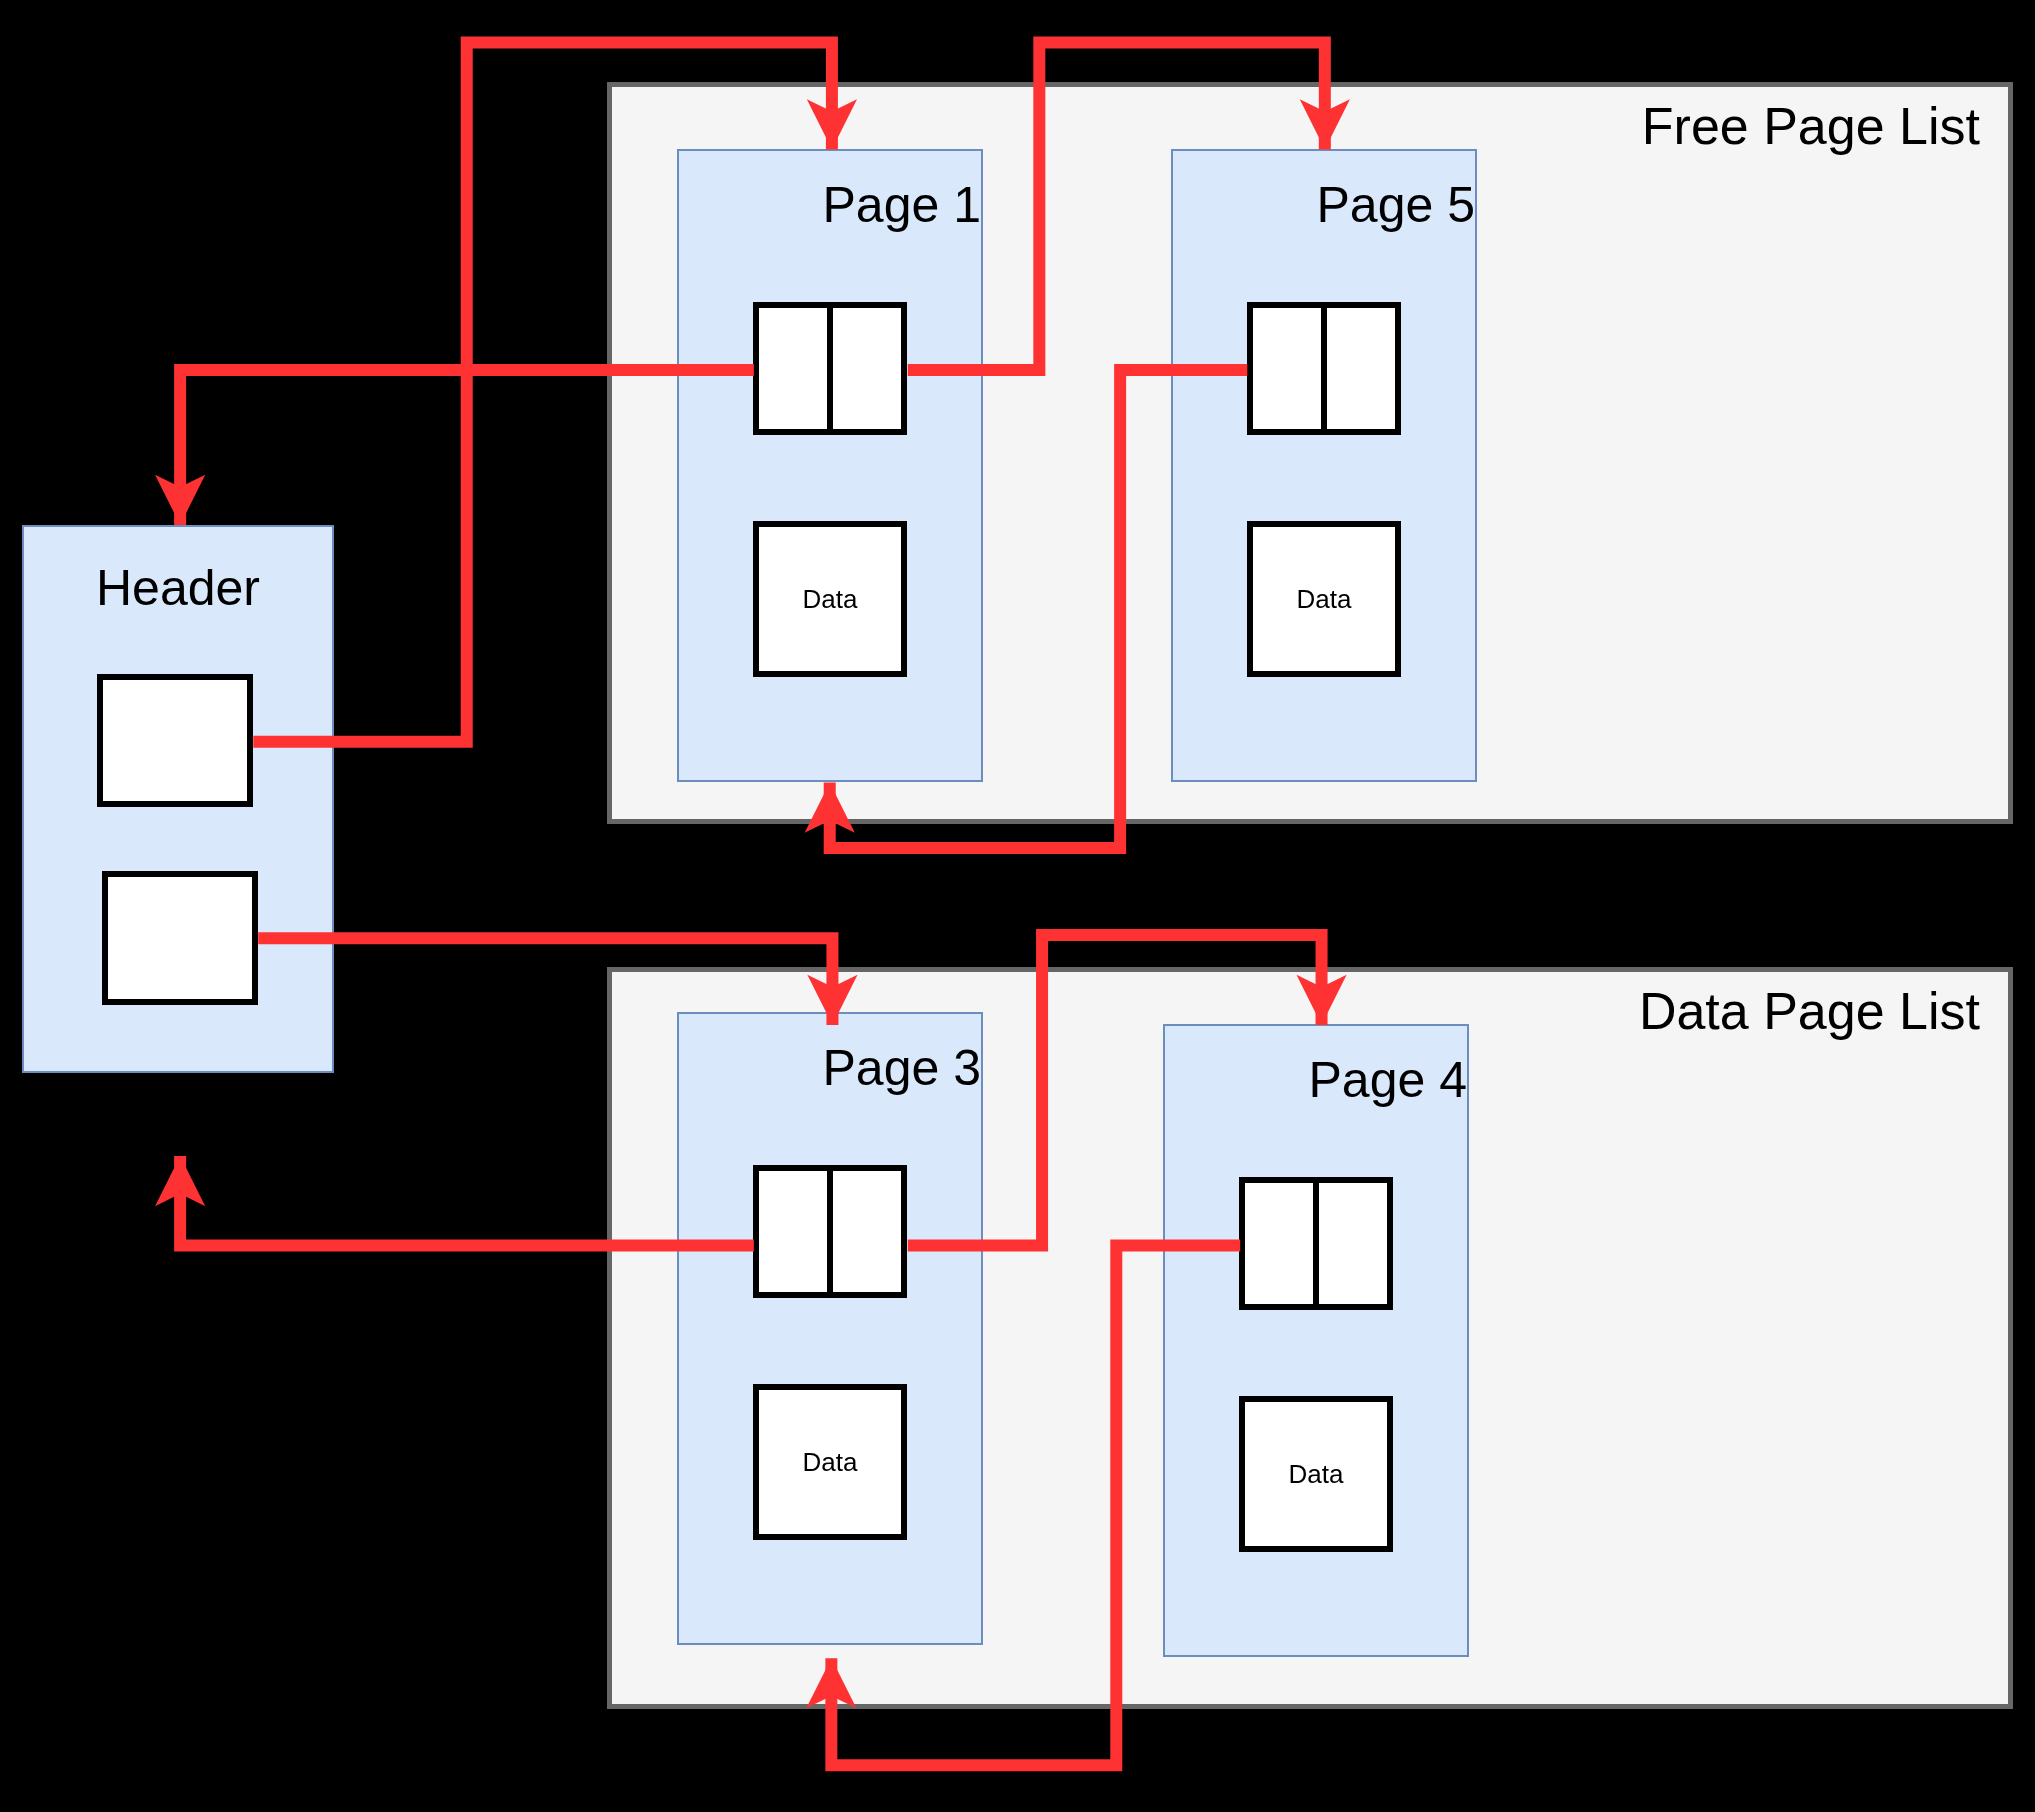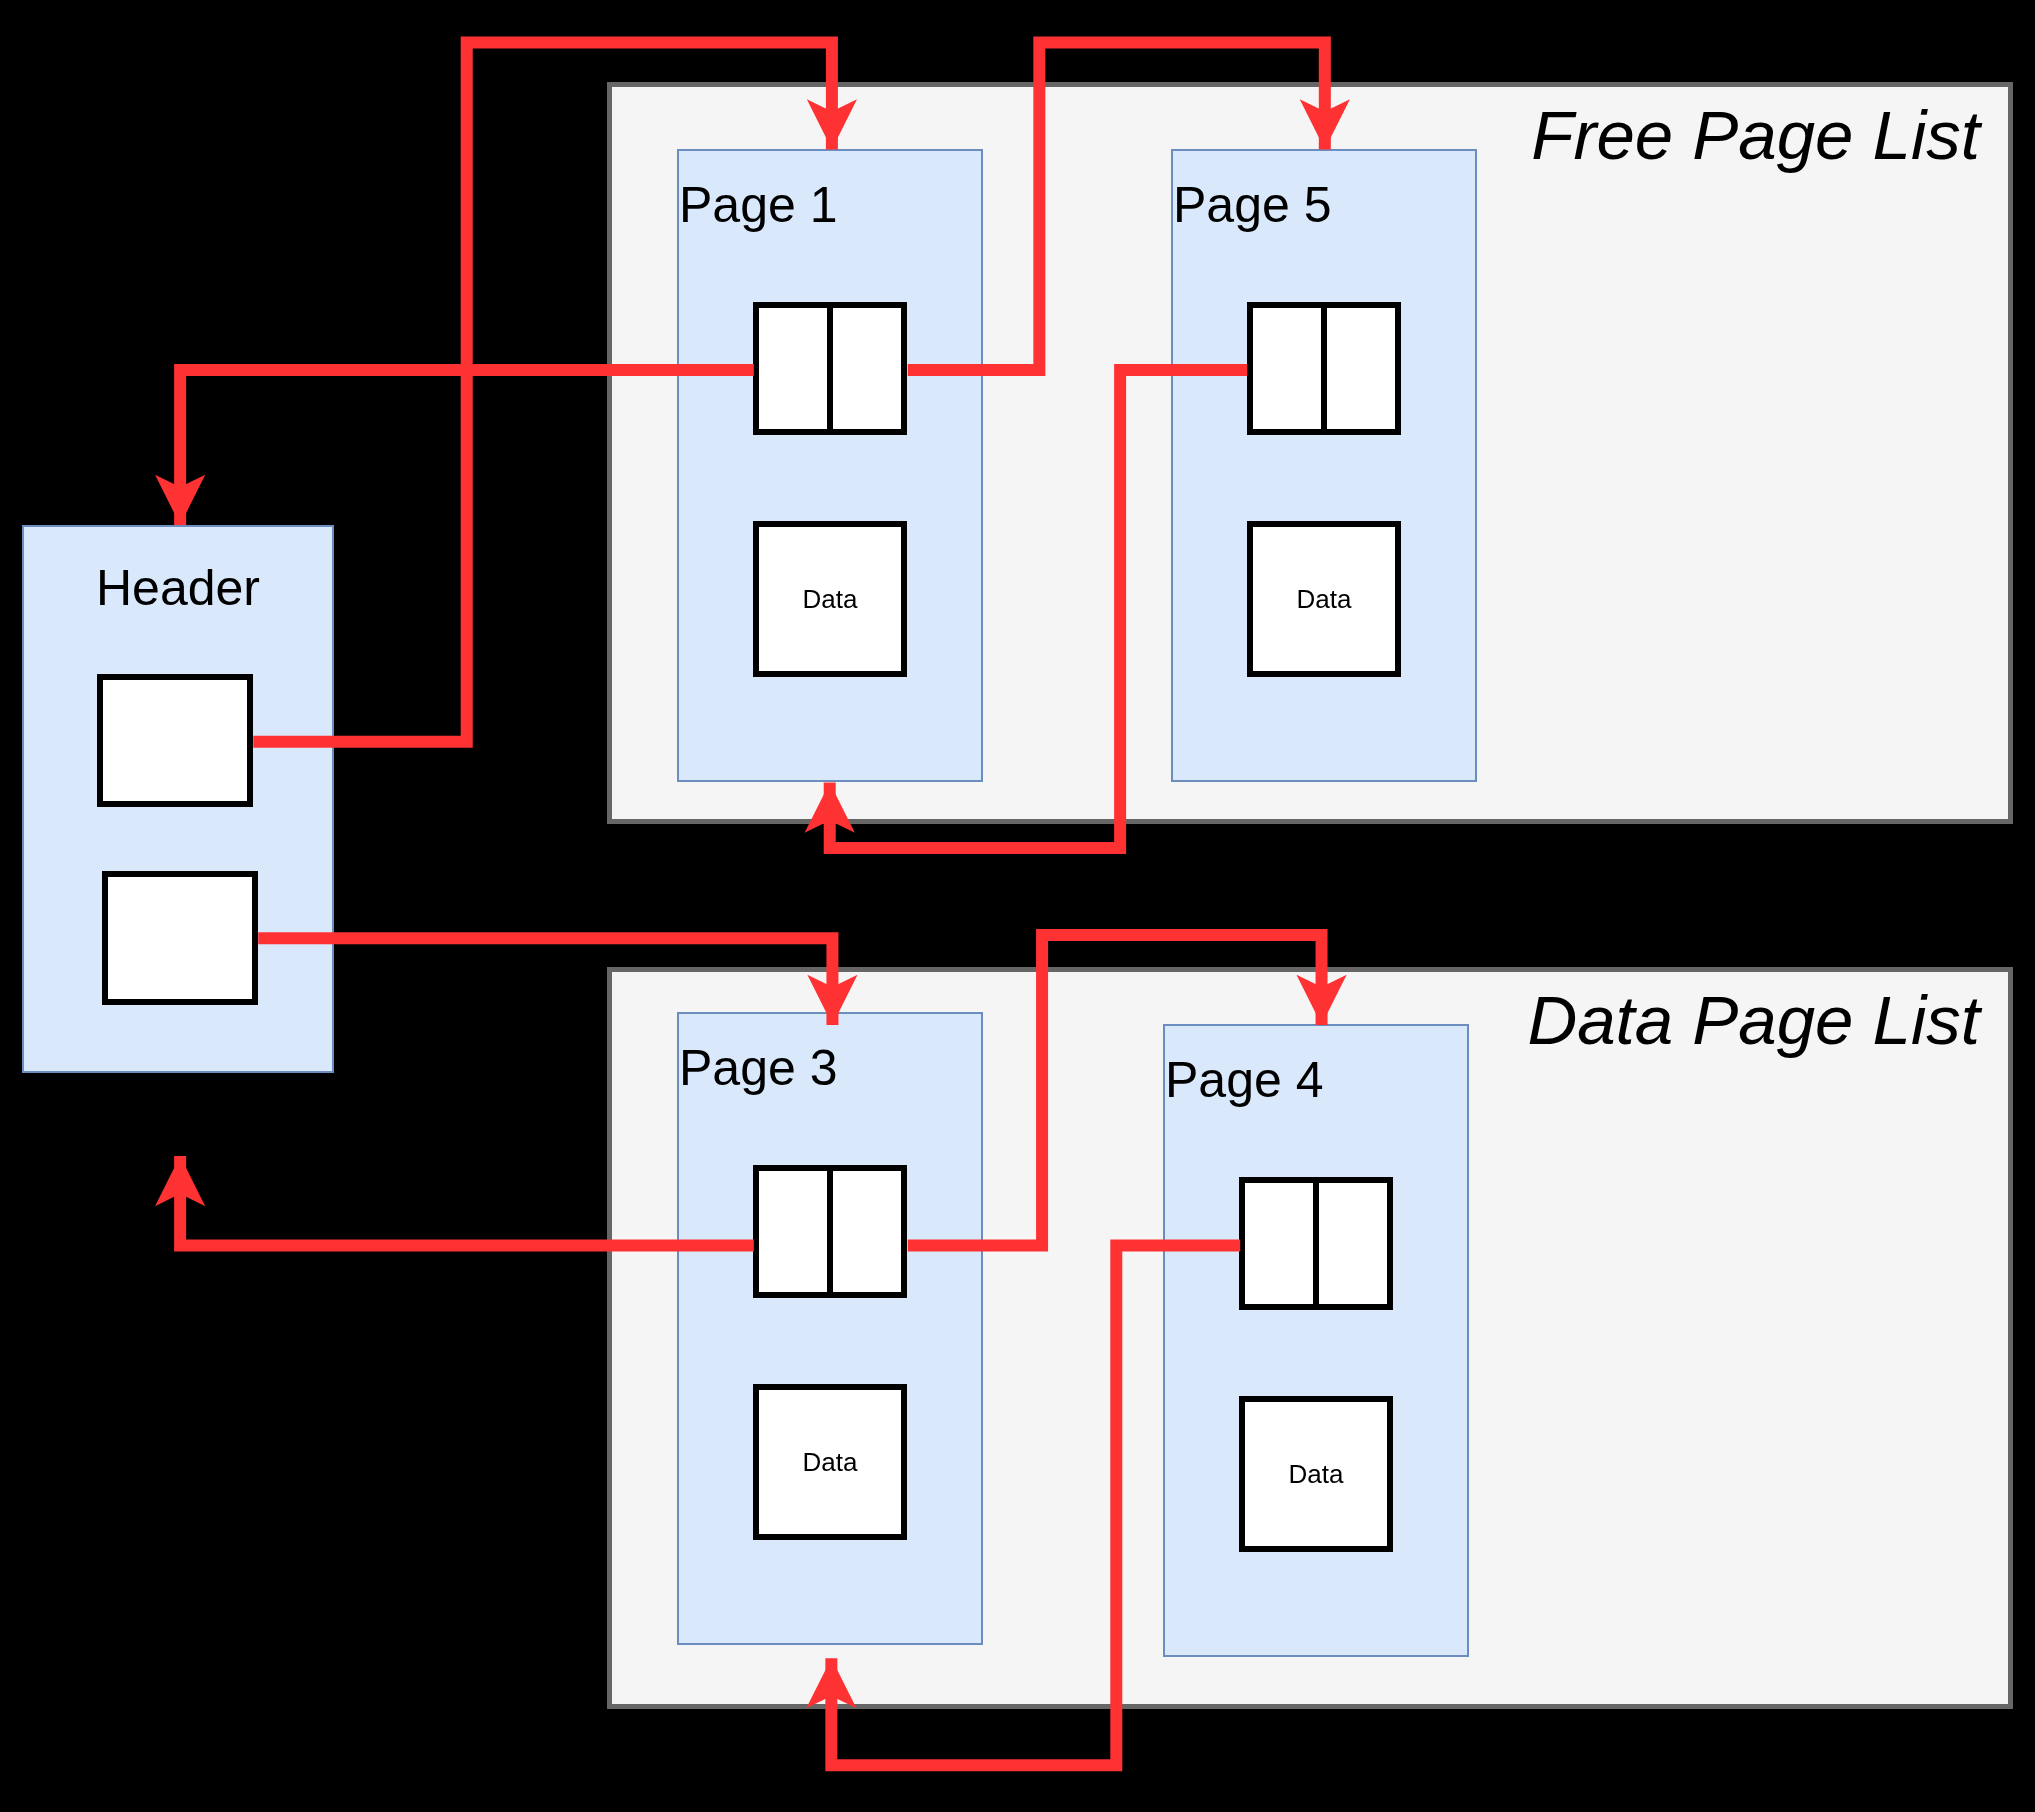--- a/index.html
+++ b/index.html
@@ -22,25 +22,24 @@
     background: #f5f5f5;
     border: 5.5px solid #666666;
   }
   #free-container { left: 607px; top: 82px; }
   #data-container { left: 607px; top: 967px; }
 
   .container-label {
     position: absolute;
     top: 7.6px;
     right: 28px;
-    font-size: 69px;
+    font-size: 52px;
     line-height: 1.2;
     color: #000;
     white-space: nowrap;
-    font-style: italic;
   }
 
   
   .page {
     position: absolute;
     width: 306px;
     height: 633px;
     background: #dae8fc;
     border: 2.7px solid #6c8ebf;
   }
@@ -48,21 +47,21 @@
   #page1 { left: 65px;  top: 62px; }
   #page2 { left: 559px; top: 62px; }
   #page3 { left: 65px;  top: 40px; padding-left: 34px;  }
   #page4 { left: 551px; top: 52px;  }
 
   .page-title {
     position: absolute;
     top: 25px;
     left: 0;
     width: 100%;
-    text-align: left;
+    text-align: right;
     font-size: 50px;
     color: #000;
     white-space: nowrap;
   }
 
   .ptr-cells {
     position: absolute;
     left: 74px;
     top: 151px;
     width: 154px;

